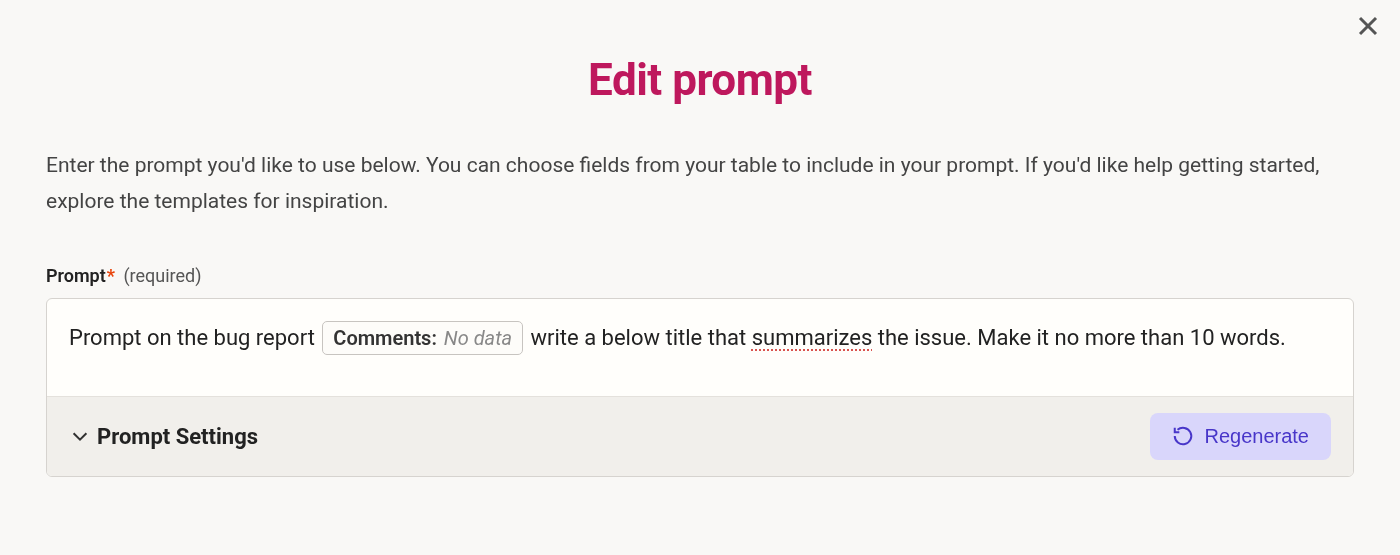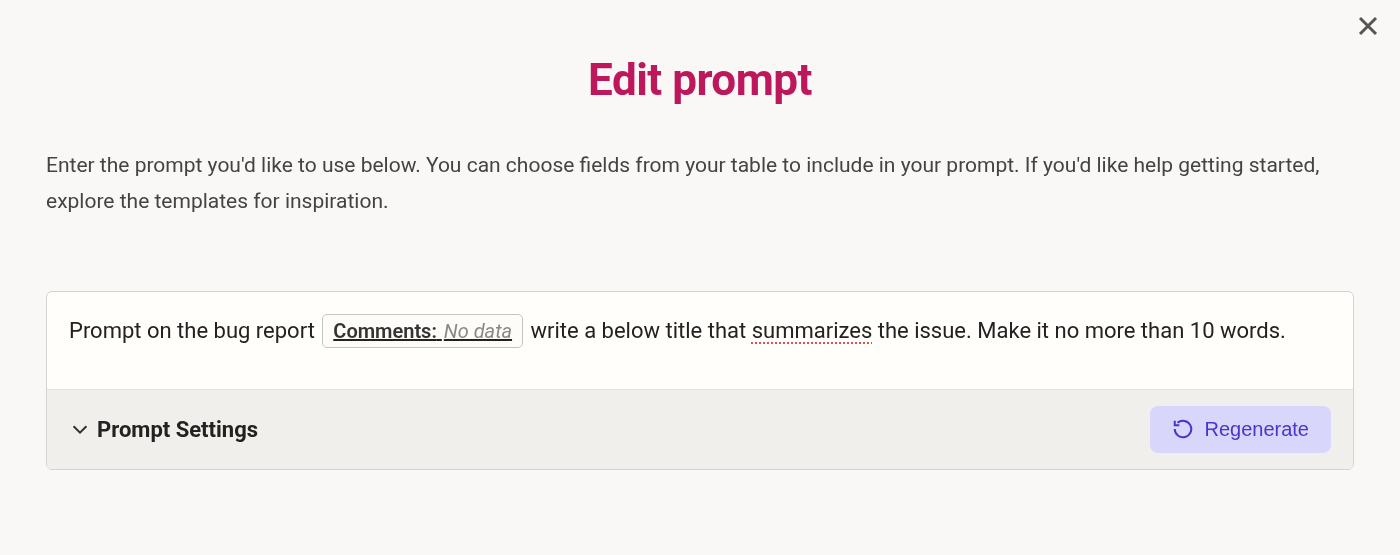--- a/index.html
+++ b/index.html
@@ -37,21 +37,21 @@
       font-weight: 700;
       color: #be185d;
       margin-top: 54px;
       margin-bottom: 42px;
       letter-spacing: -0.5px;
     }
     .description {
       font-size: 21px;
       line-height: 1.7;
       color: #444;
-      margin-bottom: 72px;
+      margin-bottom: 46px;
     }
     .field-label-row {
       font-size: 18px;
       margin-bottom: 12px;
     }
     .field-label {
       font-weight: 600;
       color: #222;
     }
     .asterisk {
@@ -81,21 +81,20 @@
     .field-chip {
       display: inline-block;
       border: 1px solid #c7c4c0;
       border-radius: 5px;
       background: #fdfcf9;
       padding: 3px 10px;
       font-size: 20px;
       vertical-align: baseline;
       margin: 0 2px;
       line-height: 1.3;
-      text-decoration: underline;
     }
     .chip-label {
       font-weight: 600;
       color: #333;
     }
     .chip-value {
       font-style: italic;
       color: #888;
       margin-left: 2px;
     }
@@ -165,20 +164,24 @@
     <line x1="4" y1="4" x2="20" y2="20"></line>
     <line x1="20" y1="4" x2="4" y2="20"></line>
   </svg>
 </div>
 
 <div class="container">
   <h1 class="title">Edit prompt</h1>
 
   <p class="description">Enter the prompt you'd like to use below. You can choose fields from your table to include in your prompt. If you'd like help getting started, explore the templates for inspiration.</p>
 
+  <div class="field-label-row">
+    <span class="field-label">Prompt</span><span class="asterisk">*</span>
+    <span class="required-text">(required)</span>
+  </div>
 
   <div class="prompt-box">
     <div class="prompt-content">
       <span class="prompt-inline">Prompt on the bug report </span><span class="field-chip"><span class="chip-label">Comments:</span> <span class="chip-value">No data</span></span><span class="prompt-inline"> write a below title that </span><span class="prompt-inline underlined">summarizes</span><span class="prompt-inline"> the issue. Make it no more than 10 words.</span>
     </div>
 
     <div class="footer-bar">
       <div class="settings-toggle">
         <span class="chevron">
           <svg viewBox="0 0 24 24">

